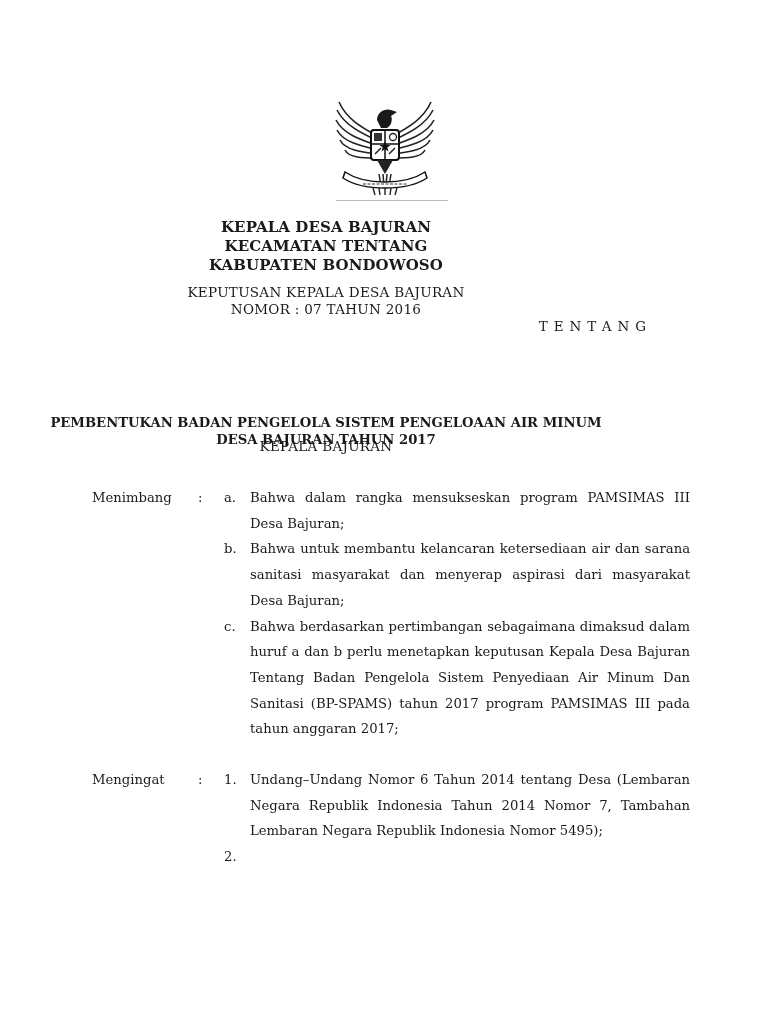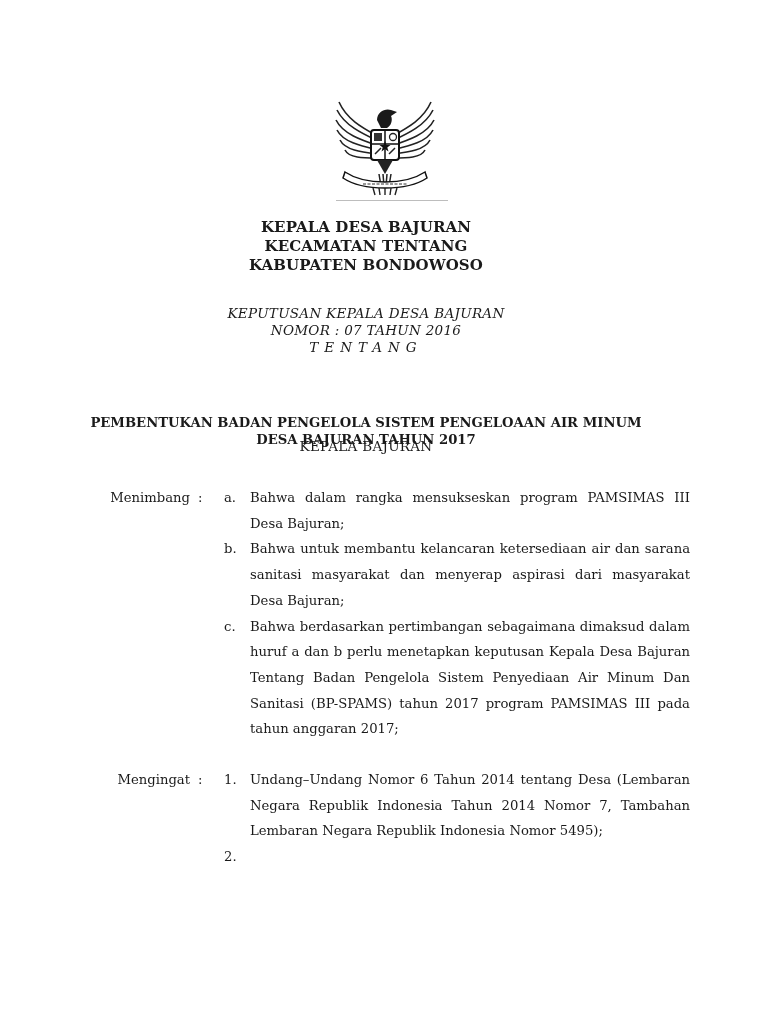--- a/index.html
+++ b/index.html
@@ -33,62 +33,61 @@
       top: 200px;
       width: 112px;
       height: 1px;
       background: #bdbdbd;
     }
     .center-block {
       position: absolute;
       left: 0;
       width: 652px;
       text-align: center;
-      padding-left: 40px;
     }
     .heading-bold {
       font-family: "DejaVu Serif", serif;
       font-weight: bold;
       font-size: 15px;
       line-height: 19px;
       letter-spacing: 0.1px;
     }
     .heading-reg {
       font-family: "DejaVu Serif", serif;
       font-weight: normal;
       font-size: 13.5px;
       line-height: 17px;
       letter-spacing: 0.3px;
     }
     .tentang {
       letter-spacing: 6px;
+      text-align: right;
     }
     .title-bold {
       font-family: "DejaVu Serif", serif;
       font-weight: bold;
       font-size: 13.2px;
       line-height: 17px;
       margin-top: 44px;
     }
     .section {
       position: absolute;
       left: 80px;
       width: 610px;
       font-size: 13.2px;
       line-height: 25.7px;
     }
     .row {
       position: relative;
     }
     .label {
       position: absolute;
-      left: 0;
+      left: 12px;
       top: 0;
       width: 110px;
-      text-align: right;
     }
     .colon {
       position: absolute;
       left: 118px;
       top: 0;
     }
     .item {
       position: relative;
       padding-left: 170px;
       text-align: justify;
@@ -146,21 +145,21 @@
     </svg>
   </div>
   <div class="emblem-rule"></div>
 
   <div class="center-block heading-bold" style="top:218px;">
     <div>KEPALA DESA BAJURAN</div>
     <div>KECAMATAN TENTANG</div>
     <div>KABUPATEN BONDOWOSO</div>
   </div>
 
-  <div class="center-block heading-reg" style="top:305px;font-style:italic;">
+  <div class="center-block heading-reg" style="top:284px;">
     <div>KEPUTUSAN KEPALA DESA BAJURAN</div>
     <div>NOMOR : 07 TAHUN 2016</div>
     <div class="tentang">TENTANG</div>
   </div>
 
   <div class="center-block title-bold" style="top:370px;">
     <div>PEMBENTUKAN BADAN PENGELOLA  SISTEM PENGELOAAN AIR MINUM</div>
     <div>DESA BAJURAN TAHUN 2017</div>
   </div>
 

